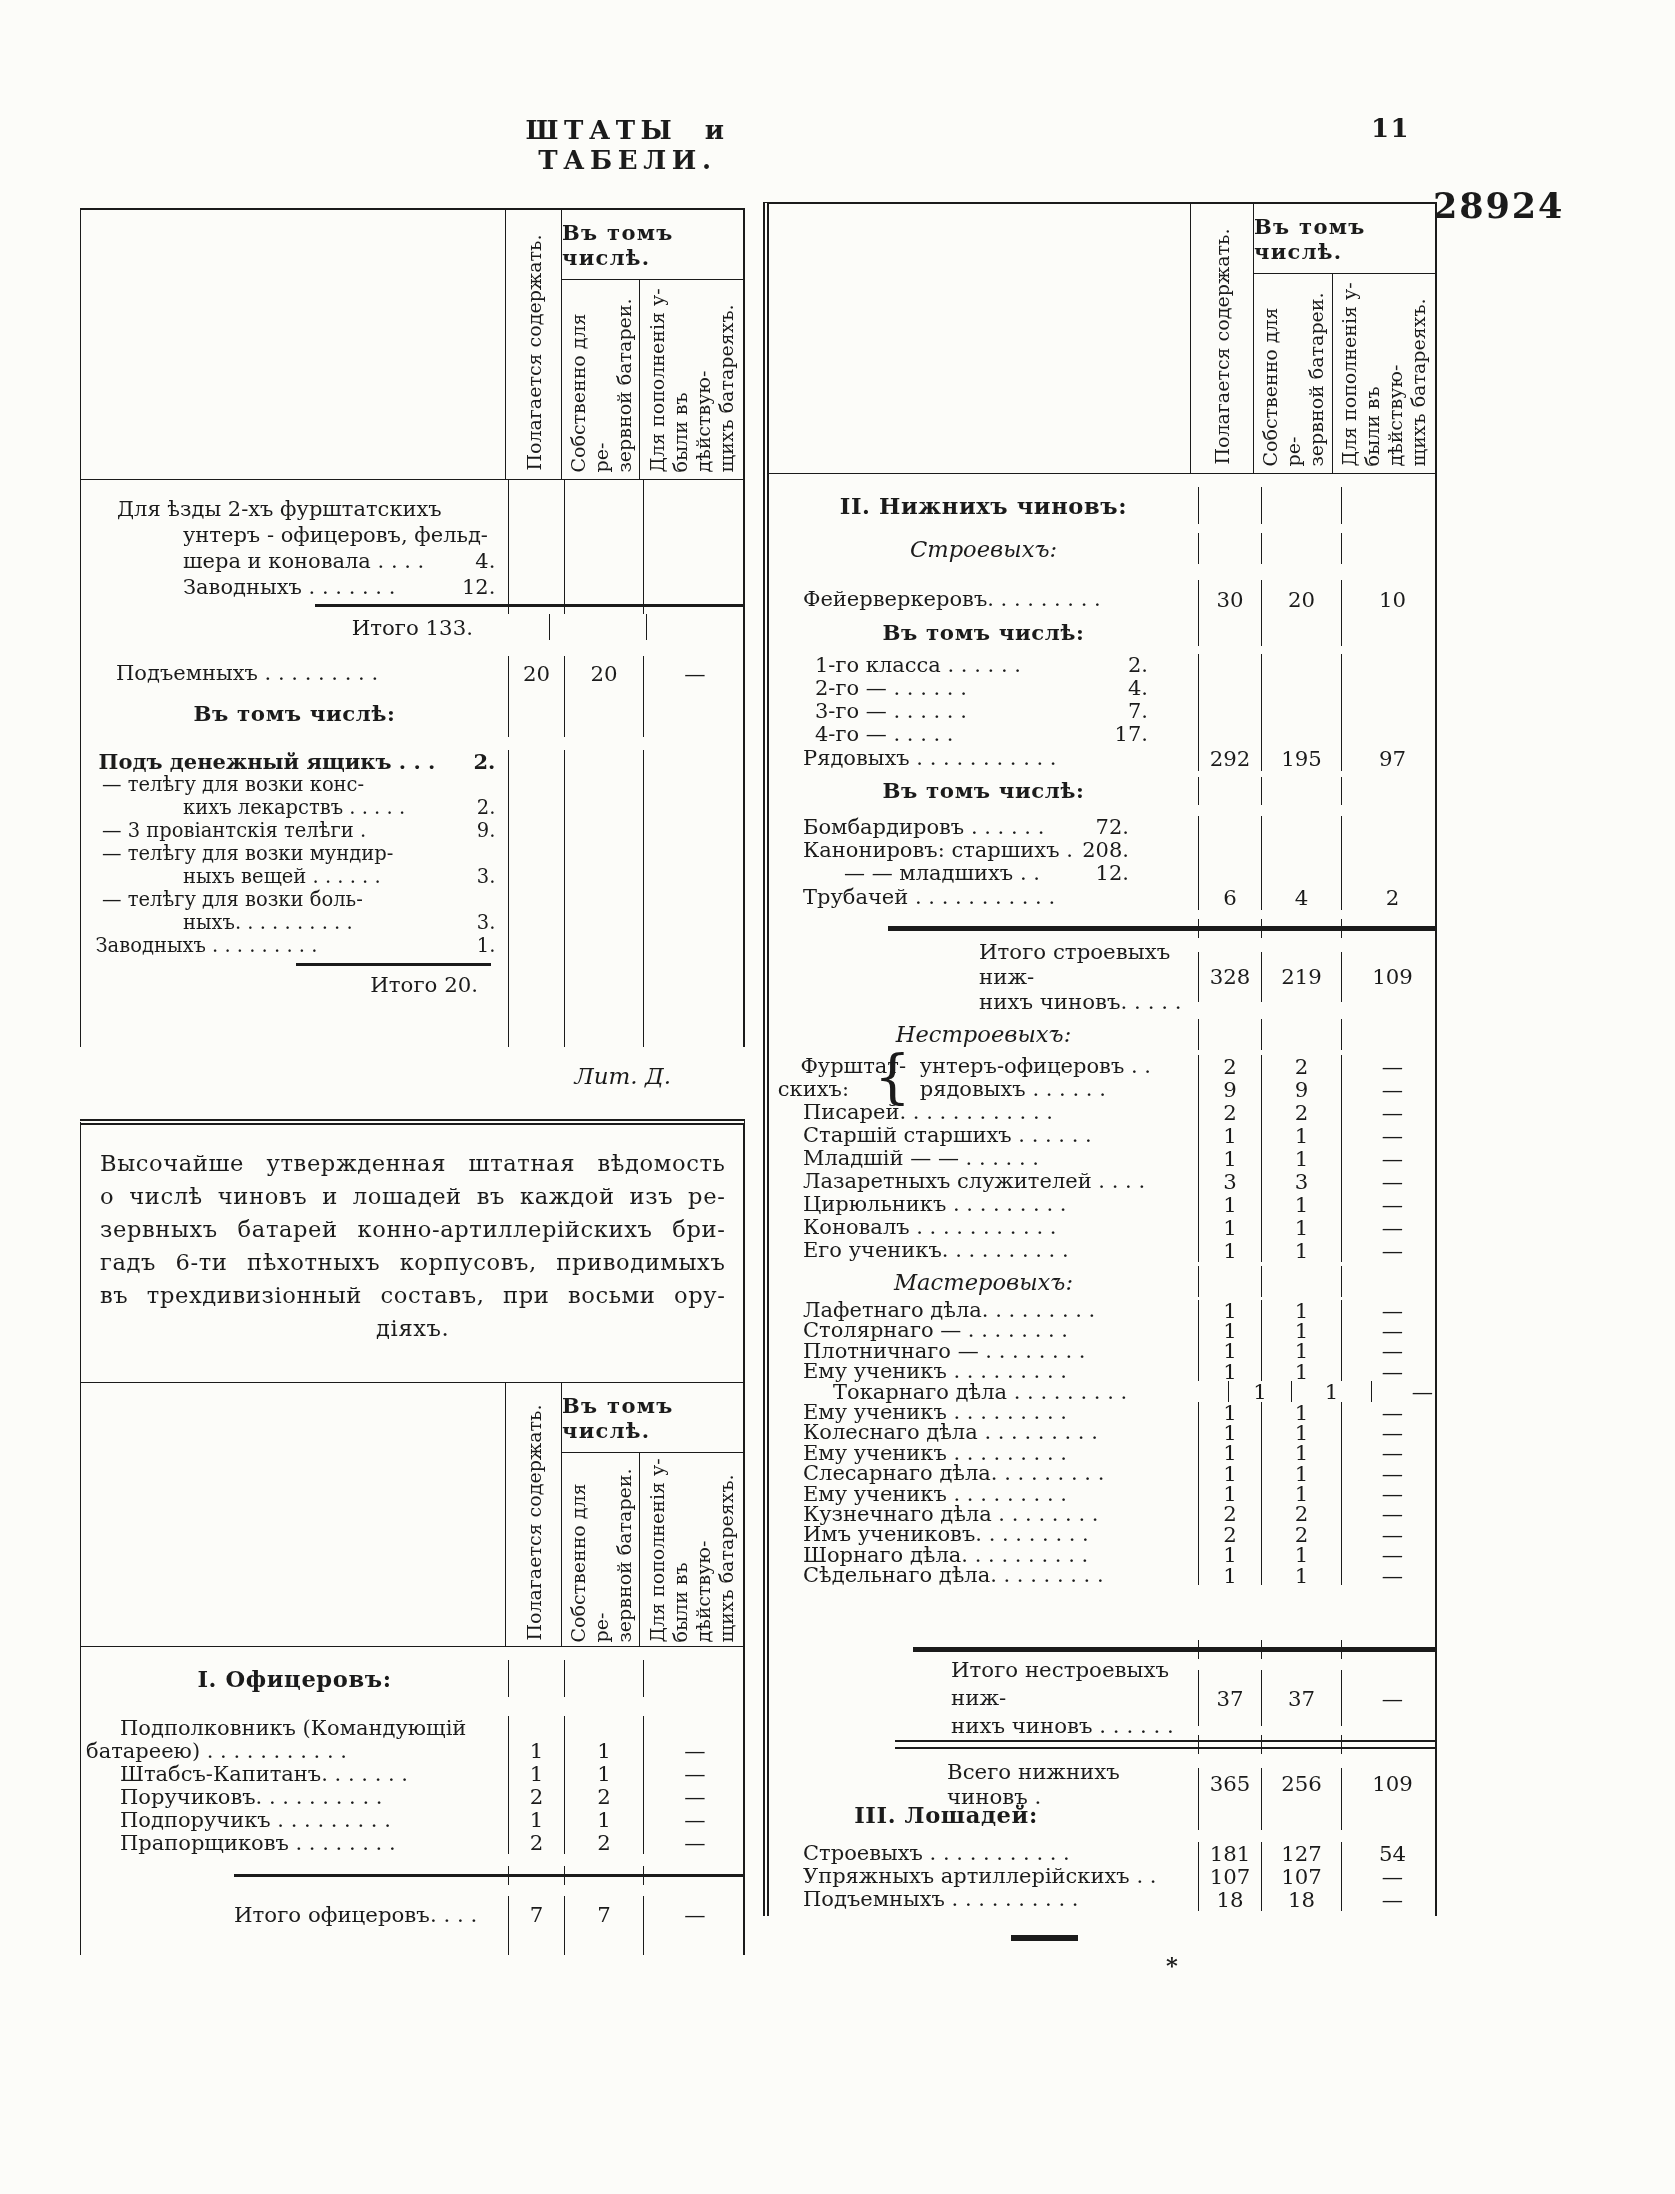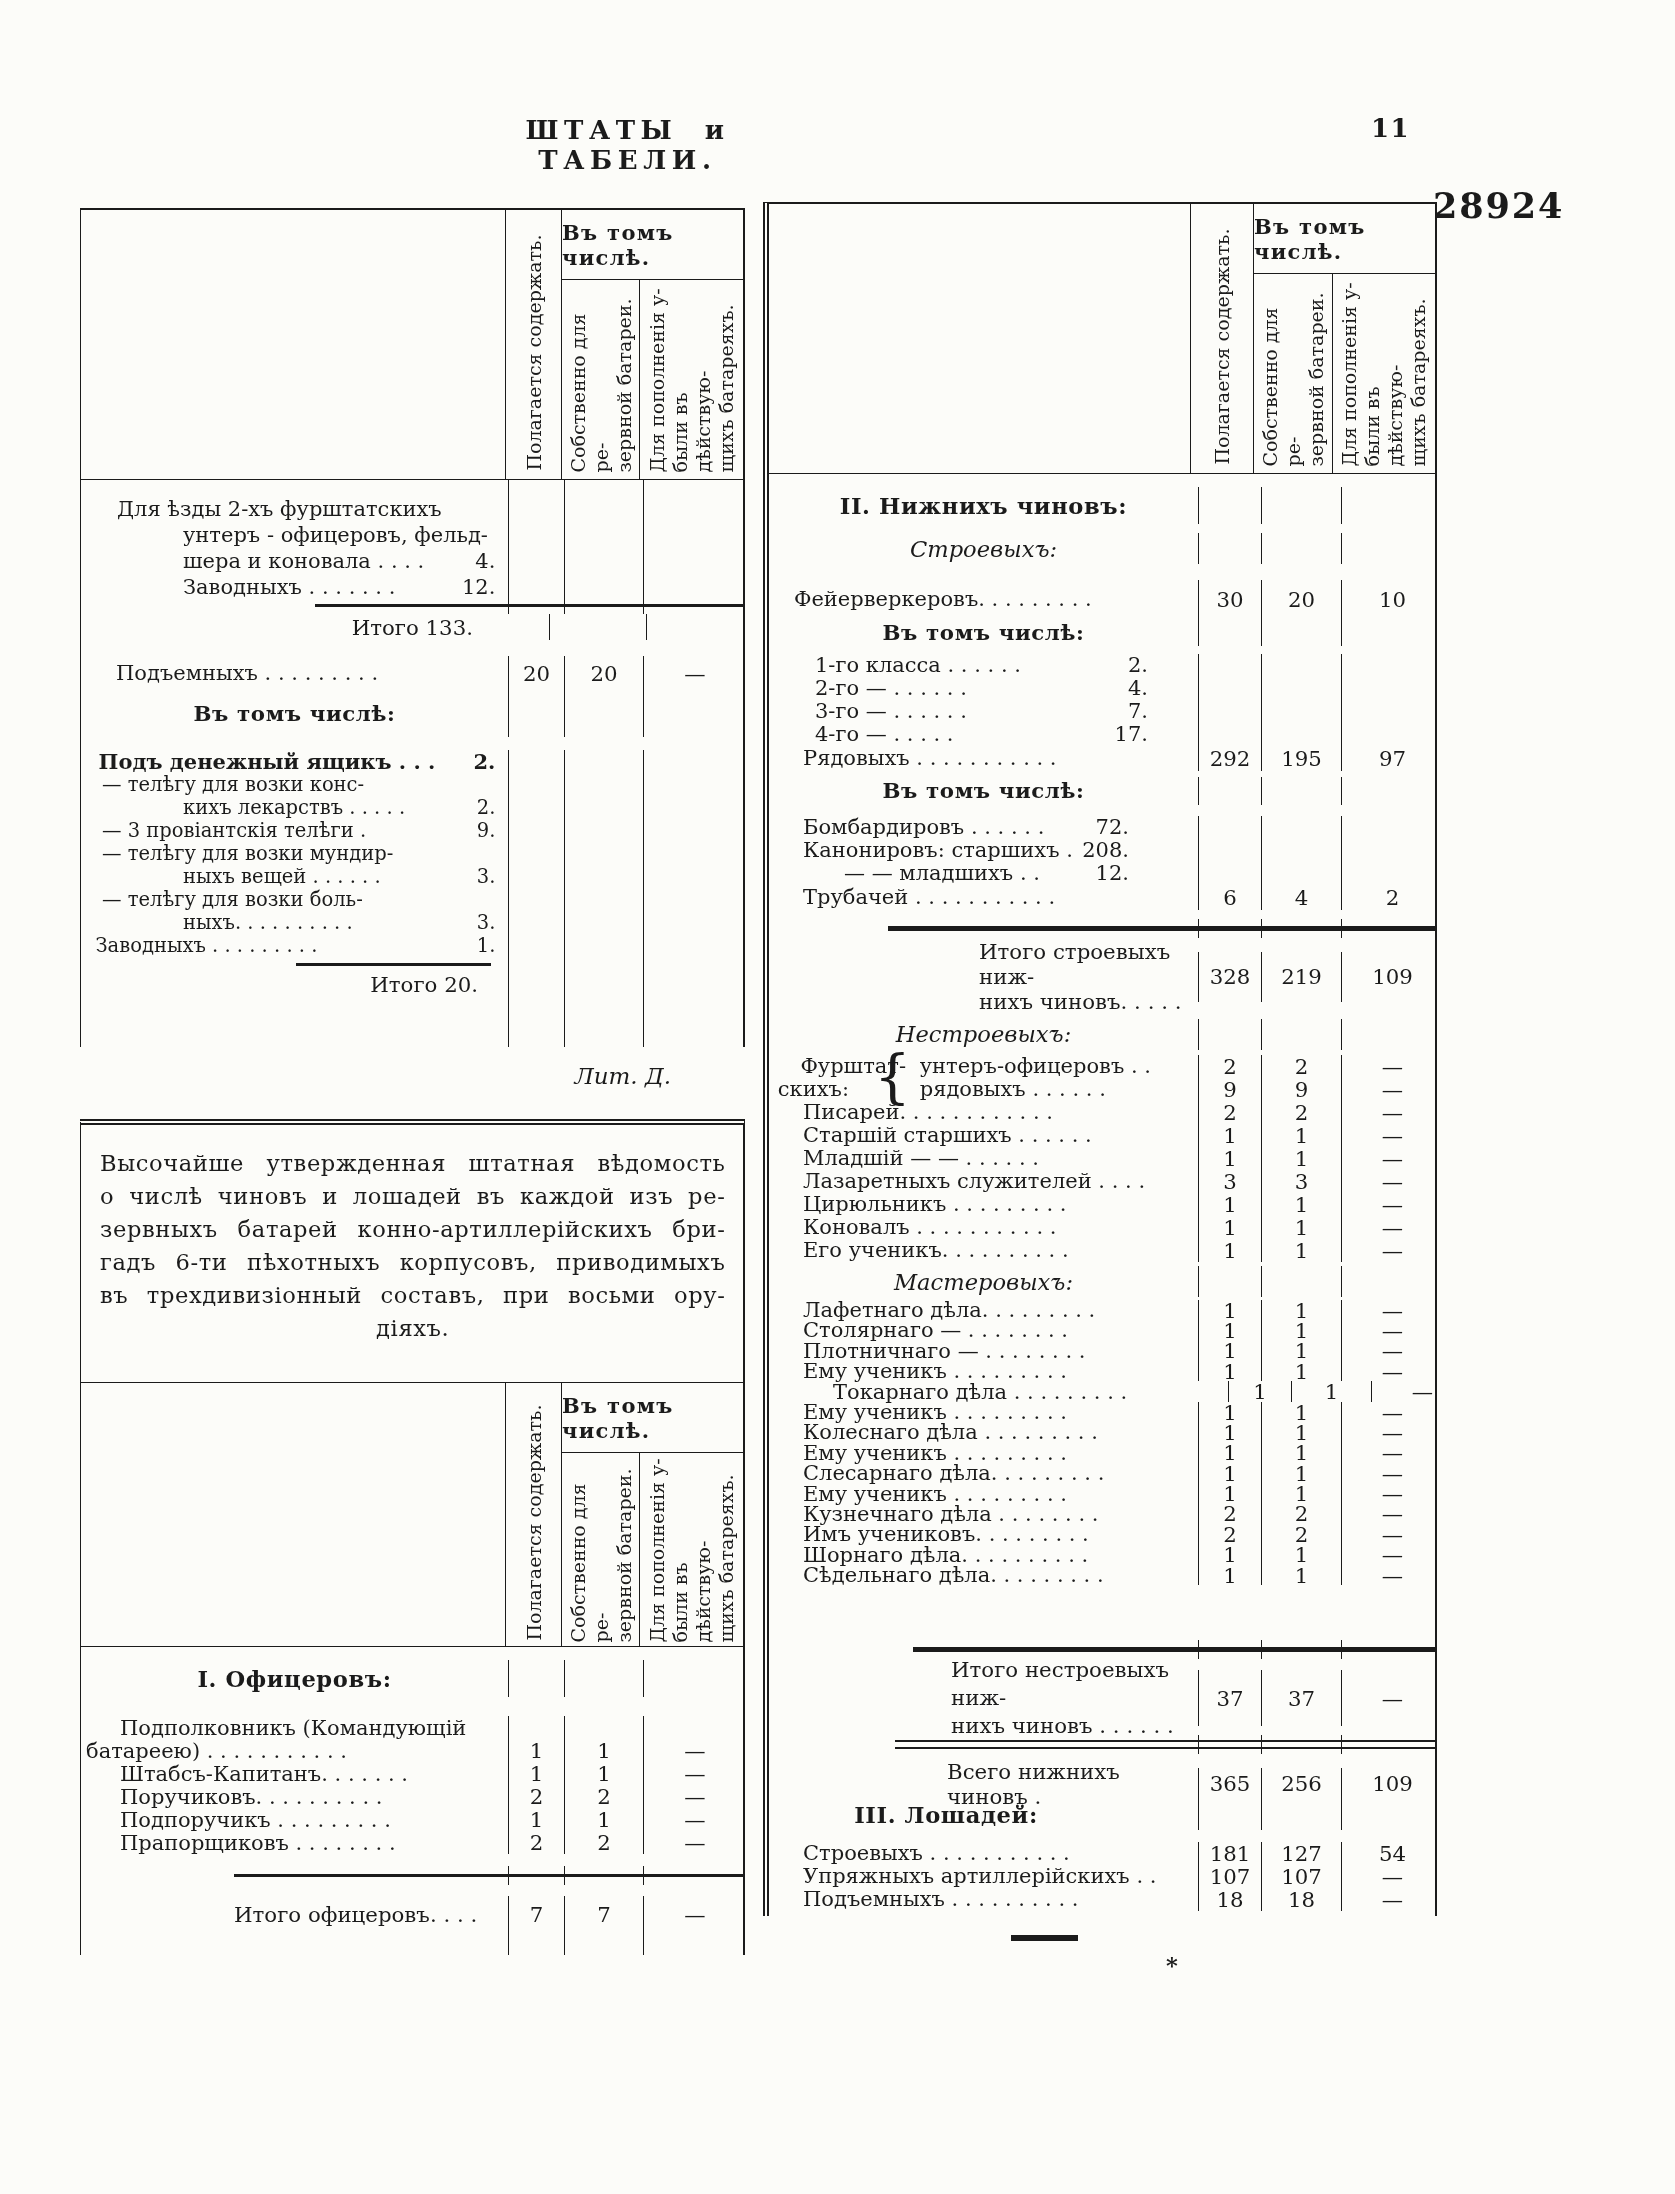--- a/index.html
+++ b/index.html
@@ -445,21 +445,21 @@
       </div>
       <div class="row" style="height:31px;margin-top:9.4px;">
         <div class="lbl">
             <div class="ctr subhead">Строевыхъ:</div>
           </div>
         <div class="vc Rv1"></div>
           <div class="vc Rv2"></div>
           <div class="vc Rv3"></div>
       </div>
       <div class="row" style="height:38px;margin-top:15.7px;">
-        <div class="lbl" style="padding-left:25px;">Фейерверкеровъ. . . . . . . . .</div>
+        <div class="lbl" style="padding-left:34px;">Фейерверкеровъ. . . . . . . . .</div>
         <div class="vc Rv1">30</div>
           <div class="vc Rv2">20</div>
           <div class="vc Rv3">10</div>
       </div>
       <div class="row" style="height:28px;">
         <div class="lbl">
             <div class="ctr heading" style="font-size:21.3px;">Въ томъ числѣ:</div>
           </div>
         <div class="vc Rv1"></div>
           <div class="vc Rv2"></div>

